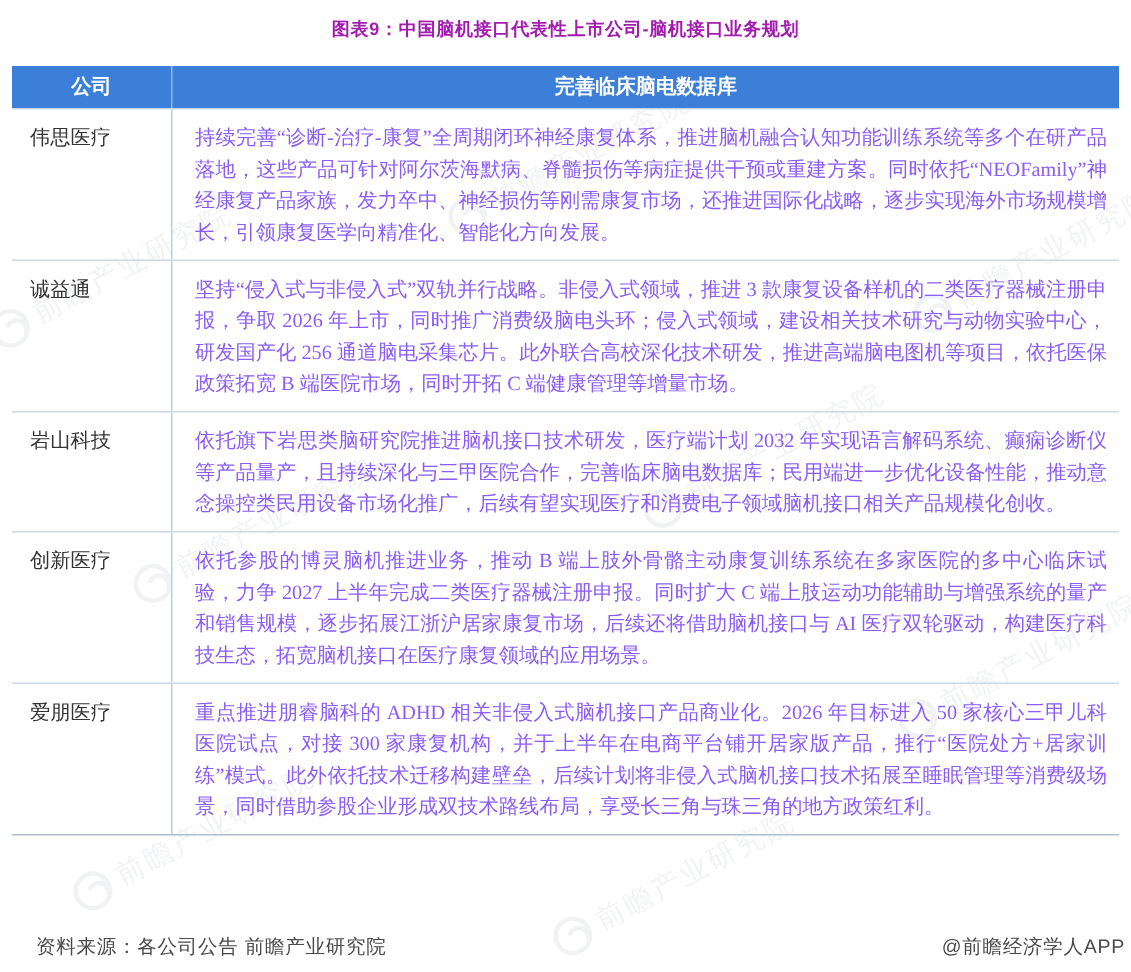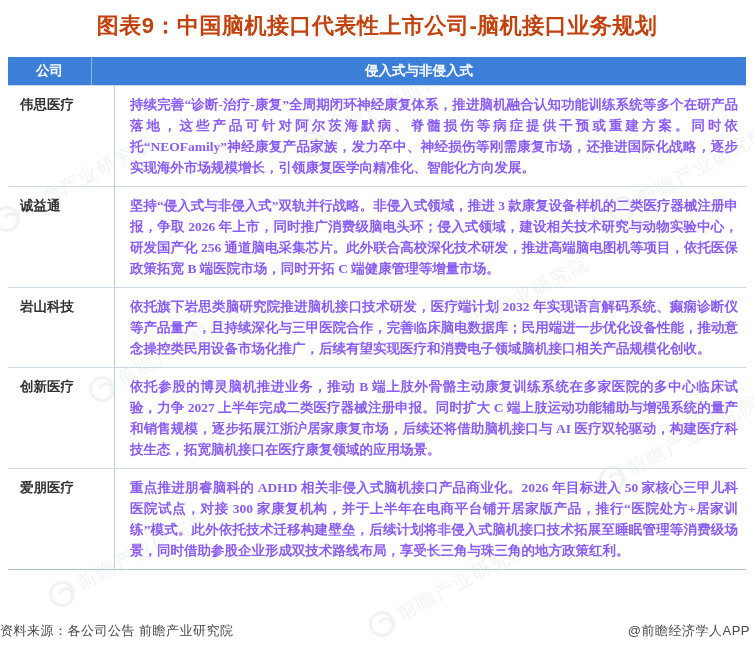--- a/index.html
+++ b/index.html
@@ -52,23 +52,23 @@
     border-bottom-color: transparent;
     border-radius: 50%;
   }
 
   
   .title {
     position: relative;
     z-index: 1;
     padding-top: 11px;
     text-align: center;
-    font-size: 22px;
+    font-size: 12px;
     font-weight: bold;
-    color: #c2410c;
+    color: #a21caf;
     letter-spacing: 0.5px;
   }
 
   
   .table {
     position: relative;
     z-index: 1;
     margin: 16px 8px 0 8px;
     width: 738px;
     border-bottom: 1px solid #aebfcc;
@@ -76,38 +76,37 @@
   .thead {
     display: flex;
     background: #3c7fd9;
     color: #ffffff;
     font-weight: bold;
     font-size: 13.5px;
     height: 28px;
     align-items: center;
   }
   .thead .th-company {
-    width: 84px;
+    width: 107px;
     text-align: center;
     border-right: 1px solid rgba(255,255,255,0.45);
     align-self: stretch;
     display: flex;
     align-items: center;
     justify-content: center;
   }
   .thead .th-plan {
     flex: 1;
     text-align: center;
   }
 
   .tr {
     display: flex;
     border-top: 1px solid #ccd9e4;
     background: transparent;
-    font-weight: bold;
   }
   .tr:first-of-type { border-top: none; }
   .td-company {
     width: 107px;
     border-right: 1px solid #b9cfe3;
     padding: 10px 4px 8px 12px;
     font-family: "Liberation Serif", "DejaVu Serif", serif;
     font-size: 13.5px;
     color: #333333;
     flex-shrink: 0;
@@ -118,21 +117,21 @@
     font-family: "Liberation Serif", "DejaVu Serif", serif;
     font-size: 13.5px;
     line-height: 21px;
     color: #8b5cf6;
     text-align: justify;
   }
 
   
   .footer {
     position: absolute;
-    left: 0;
+    left: 24px;
     right: 4px;
     bottom: 8px;
     z-index: 1;
     display: flex;
     justify-content: space-between;
     align-items: baseline;
     font-size: 13px;
     color: #4a4a4a;
   }
   .footer .source { letter-spacing: 0.5px; }
@@ -177,21 +176,21 @@
         <span>前瞻产业研究院</span>
       </div>
   </div>
 
   <div class="title">图表9：中国脑机接口代表性上市公司-脑机接口业务规划</div>
 
   <div class="table">
 
     <div class="thead">
       <div class="th-company">公司</div>
-      <div class="th-plan">侵入式与非侵入式</div>
+      <div class="th-plan">完善临床脑电数据库</div>
     </div>
 
     <div class="tr">
       <div class="td-company">伟思医疗</div>
       <div class="td-plan">持续完善“诊断-治疗-康复”全周期闭环神经康复体系，推进脑机融合认知功能训练系统等多个在研产品落地，这些产品可针对阿尔茨海默病、脊髓损伤等病症提供干预或重建方案。同时依托“NEOFamily”神经康复产品家族，发力卒中、神经损伤等刚需康复市场，还推进国际化战略，逐步实现海外市场规模增长，引领康复医学向精准化、智能化方向发展。</div>
     </div>
 
     <div class="tr">
       <div class="td-company">诚益通</div>
       <div class="td-plan">坚持“侵入式与非侵入式”双轨并行战略。非侵入式领域，推进 3 款康复设备样机的二类医疗器械注册申报，争取 2026 年上市，同时推广消费级脑电头环；侵入式领域，建设相关技术研究与动物实验中心，研发国产化 256 通道脑电采集芯片。此外联合高校深化技术研发，推进高端脑电图机等项目，依托医保政策拓宽 B 端医院市场，同时开拓 C 端健康管理等增量市场。</div>

